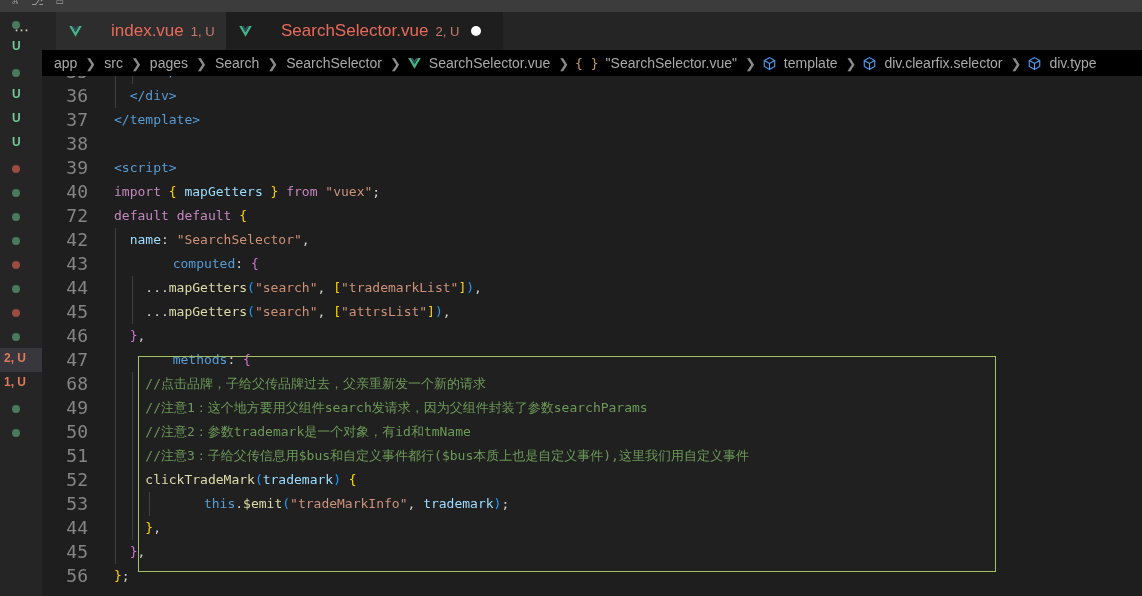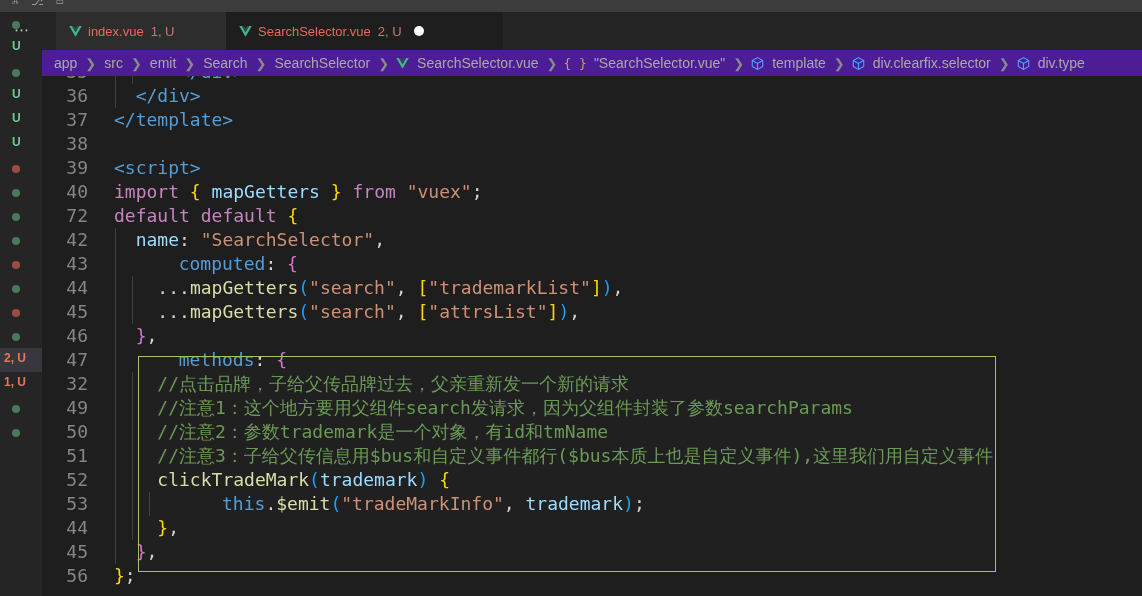--- a/index.html
+++ b/index.html
@@ -25,40 +25,40 @@
   .ubadge{position:absolute;left:12px;top:3px;font-size:12px;font-weight:bold;color:#73c991;font-family:"Liberation Sans",sans-serif;}
   .cbadge{position:absolute;left:4px;top:3px;font-size:12px;font-weight:bold;color:#e2795b;font-family:"Liberation Sans",sans-serif;white-space:nowrap;}
 
   
   .tabbar{position:absolute;left:42px;top:12px;width:1100px;height:38px;background:#252526;}
   .tab-dots{position:absolute;left:-34px;top:10px;width:28px;height:18px;color:#cccccc;font-size:15px;
             text-align:center;line-height:16px;letter-spacing:1px;font-family:"Liberation Sans",sans-serif;}
   .tab{position:absolute;top:0;height:38px;display:flex;align-items:center;padding:0 12px;box-sizing:border-box;}
   .tab.inactive{background:#2d2d2d;}
   .tab.active{background:#1e1e1e;}
-  .tab .tname{font-family:"Liberation Sans",sans-serif;font-size:13px;color:#e96a5a;white-space:nowrap;}
+  .tab .tname{font-family:"Liberation Sans",sans-serif;font-size:17px;color:#e96a5a;white-space:nowrap;margin-left:23px;}
   .tab .tcount{font-family:"Liberation Sans",sans-serif;font-size:13px;color:#c77b6e;margin-left:7px;white-space:nowrap;}
   .tab .moddot{width:10px;height:10px;border-radius:50%;background:#ffffff;margin-left:12px;flex:0 0 auto;}
 
   
-  .breadcrumbs{position:absolute;left:42px;top:50px;width:1100px;height:26px;background:#4c1d95;
+  .breadcrumbs{position:absolute;left:42px;top:50px;width:1100px;height:26px;background:#000000;
                display:flex;align-items:center;overflow:hidden;white-space:nowrap;padding-left:10px;box-sizing:border-box;}
   .crumb{display:inline-flex;align-items:center;font-family:"Liberation Sans",sans-serif;font-size:14px;color:#a9a9a9;}
   .crumb .ctext{margin:0 2px;}
   .sep{color:#8a8a8a;font-size:13px;margin:0 6px;font-family:"Liberation Sans",sans-serif;}
   .ic{width:15px;height:15px;margin-right:5px;flex:0 0 auto;}
   .brace{color:#cc9a66;font-size:13px;margin-right:5px;font-family:"DejaVu Sans Mono",monospace;}
 
   
   .editor{position:absolute;left:42px;top:76px;width:1100px;height:520px;background:#1e1e1e;overflow:hidden;}
   .lines{position:absolute;left:0;top:0;}
   .ln{position:relative;height:24px;line-height:24px;white-space:pre;}
   .num{position:absolute;left:0;width:46px;text-align:right;color:#858585;
        font-family:"DejaVu Sans Mono",monospace;font-size:18px;}
-  .code{position:absolute;left:72px;font-family:"DejaVu Sans Mono",monospace;font-size:18px;white-space:pre;}
+  .code{position:absolute;left:72px;font-family:"DejaVu Sans Mono",monospace;font-size:13px;white-space:pre;}
   .guide{position:absolute;width:1px;background:#404040;}
 
   
   .t-tag{color:#569cd6;}
   .t-kw{color:#c586c0;}
   .t-kw2{color:#569cd6;margin-left:43px;}
   .t-str{color:#ce9178;}
   .t-var{color:#9cdcfe;}
   .t-fn{color:#dcdcaa;}
   .t-cmt{color:#6a9955;}
@@ -161,21 +161,21 @@
   <div class="breadcrumbs" id="breadcrumbs">
       <span class="crumb">
         <span class="ctext">app</span>
       </span>
       <span class="sep">❯</span>
       <span class="crumb">
         <span class="ctext">src</span>
       </span>
       <span class="sep">❯</span>
       <span class="crumb">
-        <span class="ctext">emit</span>
+        <span class="ctext">pages</span>
       </span>
       <span class="sep">❯</span>
       <span class="crumb">
         <span class="ctext">Search</span>
       </span>
       <span class="sep">❯</span>
       <span class="crumb">
         <span class="ctext">SearchSelector</span>
       </span>
       <span class="sep">❯</span>
@@ -225,21 +225,21 @@
         <div class="ln"><span class="num">38</span><span class="code"></span></div>
         <div class="ln"><span class="num">39</span><span class="code"><span class="t-tag">&lt;script&gt;</span></span></div>
         <div class="ln"><span class="num">40</span><span class="code"><span class="t-kw">import </span><span class="t-y1">{</span><span class="t-plain"> </span><span class="t-var">mapGetters</span><span class="t-plain"> </span><span class="t-y1">}</span><span class="t-plain"> </span><span class="t-kw">from</span><span class="t-plain"> </span><span class="t-str">"vuex"</span><span class="t-plain">;</span></span></div>
         <div class="ln"><span class="num">72</span><span class="code"><span class="t-kw">default </span><span class="t-kw">default</span><span class="t-plain"> </span><span class="t-y1">{</span></span></div>
         <div class="ln"><span class="num">42</span><span class="guide" style="left: 73px; top: 0px; height: 24px;"></span><span class="code"><span class="t-plain">  </span><span class="t-var">name</span><span class="t-plain">: </span><span class="t-str">"SearchSelector"</span><span class="t-plain">,</span></span></div>
         <div class="ln"><span class="num">43</span><span class="guide" style="left: 73px; top: 0px; height: 24px;"></span><span class="code"><span class="t-plain">  </span><span class="t-kw2">computed</span><span class="t-plain">: </span><span class="t-y2">{</span></span></div>
         <div class="ln"><span class="num">44</span><span class="guide" style="left: 73px; top: 0px; height: 24px;"></span><span class="guide" style="left: 89.86px; top: 0px; height: 24px;"></span><span class="code"><span class="t-plain">    </span><span class="t-plain">...</span><span class="t-fn">mapGetters</span><span class="t-y3">(</span><span class="t-str">"search"</span><span class="t-plain">, </span><span class="t-y1">[</span><span class="t-str">"trademarkList"</span><span class="t-y1">]</span><span class="t-y3">)</span><span class="t-plain">,</span></span></div>
         <div class="ln"><span class="num">45</span><span class="guide" style="left: 73px; top: 0px; height: 24px;"></span><span class="guide" style="left: 89.86px; top: 0px; height: 24px;"></span><span class="code"><span class="t-plain">    </span><span class="t-plain">...</span><span class="t-fn">mapGetters</span><span class="t-y3">(</span><span class="t-str">"search"</span><span class="t-plain">, </span><span class="t-y1">[</span><span class="t-str">"attrsList"</span><span class="t-y1">]</span><span class="t-y3">)</span><span class="t-plain">,</span></span></div>
         <div class="ln"><span class="num">46</span><span class="guide" style="left: 73px; top: 0px; height: 24px;"></span><span class="code"><span class="t-plain">  </span><span class="t-y2">}</span><span class="t-plain">,</span></span></div>
         <div class="ln"><span class="num">47</span><span class="guide" style="left: 73px; top: 0px; height: 24px;"></span><span class="code"><span class="t-plain">  </span><span class="t-kw2">methods</span><span class="t-plain">: </span><span class="t-y2">{</span></span></div>
-        <div class="ln"><span class="num">32</span><span class="guide" style="left: 73px; top: 0px; height: 24px;"></span><span class="guide" style="left: 89.86px; top: 0px; height: 24px;"></span><span class="code"><span class="t-cmt">    //点击品牌，子给父传品牌过去，父亲重新发一个新的请求</span></span></div>
+        <div class="ln"><span class="num">68</span><span class="guide" style="left: 73px; top: 0px; height: 24px;"></span><span class="guide" style="left: 89.86px; top: 0px; height: 24px;"></span><span class="code"><span class="t-cmt">    //点击品牌，子给父传品牌过去，父亲重新发一个新的请求</span></span></div>
         <div class="ln"><span class="num">49</span><span class="guide" style="left: 73px; top: 0px; height: 24px;"></span><span class="guide" style="left: 89.86px; top: 0px; height: 24px;"></span><span class="code"><span class="t-cmt">    //注意1：这个地方要用父组件search发请求，因为父组件封装了参数searchParams</span></span></div>
         <div class="ln"><span class="num">50</span><span class="guide" style="left: 73px; top: 0px; height: 24px;"></span><span class="guide" style="left: 89.86px; top: 0px; height: 24px;"></span><span class="code"><span class="t-cmt">    //注意2：参数trademark是一个对象，有id和tmName</span></span></div>
         <div class="ln"><span class="num">51</span><span class="guide" style="left: 73px; top: 0px; height: 24px;"></span><span class="guide" style="left: 89.86px; top: 0px; height: 24px;"></span><span class="code"><span class="t-cmt">    //注意3：子给父传信息用$bus和自定义事件都行($bus本质上也是自定义事件),这里我们用自定义事件</span></span></div>
         <div class="ln"><span class="num">52</span><span class="guide" style="left: 73px; top: 0px; height: 24px;"></span><span class="guide" style="left: 89.86px; top: 0px; height: 24px;"></span><span class="code"><span class="t-plain">    </span><span class="t-fn">clickTradeMark</span><span class="t-y3">(</span><span class="t-var">trademark</span><span class="t-y3">)</span><span class="t-plain"> </span><span class="t-y1">{</span></span></div>
         <div class="ln"><span class="num">53</span><span class="guide" style="left: 73px; top: 0px; height: 24px;"></span><span class="guide" style="left: 89.86px; top: 0px; height: 24px;"></span><span class="guide" style="left: 106.72px; top: 0px; height: 24px;"></span><span class="code"><span class="t-plain">      </span><span class="t-kw2">this</span><span class="t-plain">.</span><span class="t-fn">$emit</span><span class="t-y3">(</span><span class="t-str">"tradeMarkInfo"</span><span class="t-plain">, </span><span class="t-var">trademark</span><span class="t-y3">)</span><span class="t-plain">;</span></span></div>
         <div class="ln"><span class="num">44</span><span class="guide" style="left: 73px; top: 0px; height: 24px;"></span><span class="guide" style="left: 89.86px; top: 0px; height: 24px;"></span><span class="code"><span class="t-plain">    </span><span class="t-y1">}</span><span class="t-plain">,</span></span></div>
         <div class="ln"><span class="num">45</span><span class="guide" style="left: 73px; top: 0px; height: 24px;"></span><span class="code"><span class="t-plain">  </span><span class="t-y2">}</span><span class="t-plain">,</span></span></div>
         <div class="ln"><span class="num">56</span><span class="code"><span class="t-y1">}</span><span class="t-plain">;</span></span></div>
       </div>
     <div class="regionbox" id="regionbox" style="left: 96px; top: 280px; width: 858px; height: 216px;"></div>

